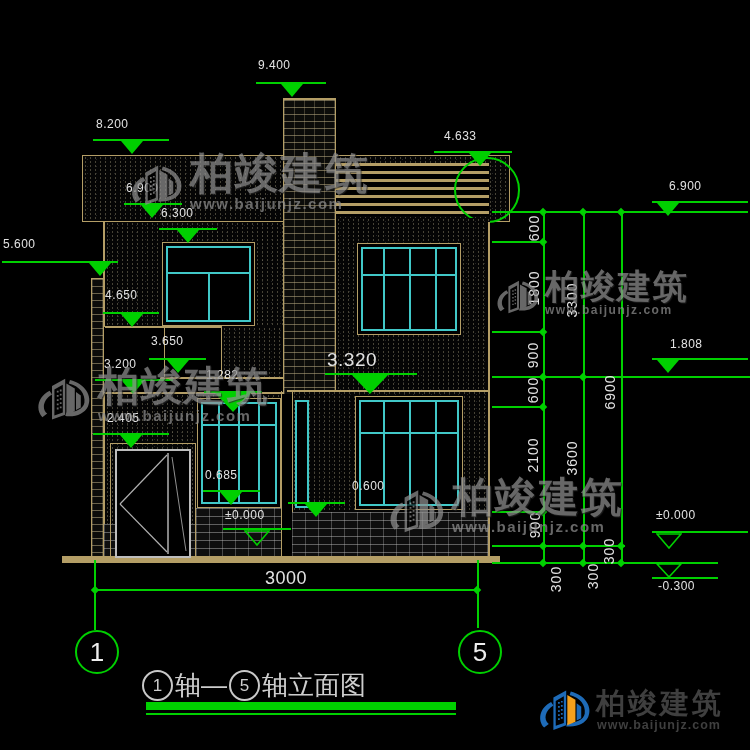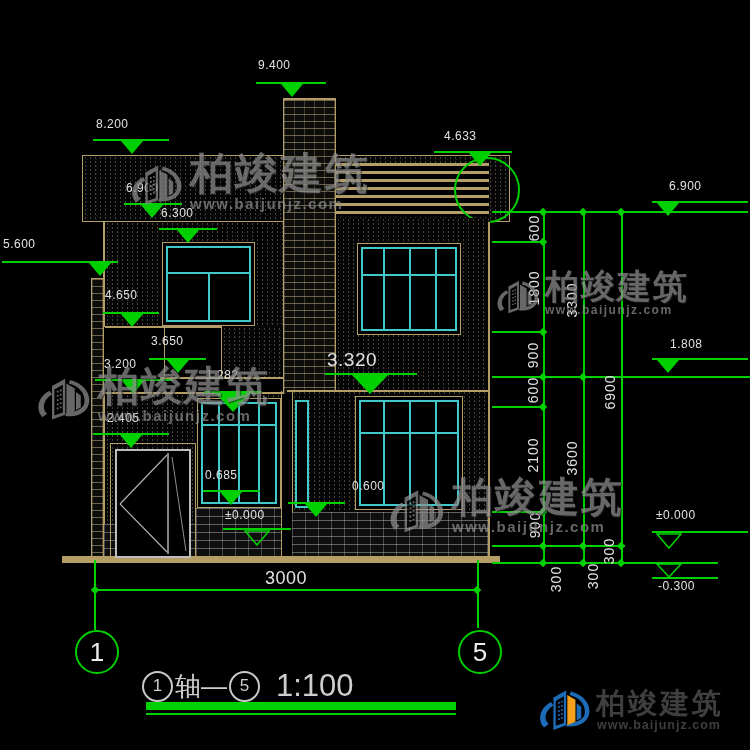--- a/index.html
+++ b/index.html
@@ -303,21 +303,21 @@
     </div>
 
   <div class="title-row">
     <span class="tcirc">
         <span>1</span>
       </span>
     <span>轴—</span>
     <span class="tcirc">
         <span>5</span>
       </span>
-    <span style="font-size:31px;margin-left:14px;">1:100</span>
+    <span>轴立面图</span>
   </div>
   <div class="abs" style="left:146px;top:702px;width:310px;height:8px;background:#00d000;"></div>
   <div class="abs" style="left:146px;top:713px;width:310px;height:2px;background:#00d000;"></div>
 
   <div class="wm" style="left:128px;top:152px;">
     <svg width="58" height="64" viewBox="0 0 100 100">
         <use href="#bj-icon"></use>
       </svg>
     <div style="margin-left:4px;">
       <div class="nm" style="font-size:43px;">柏竣建筑</div>

